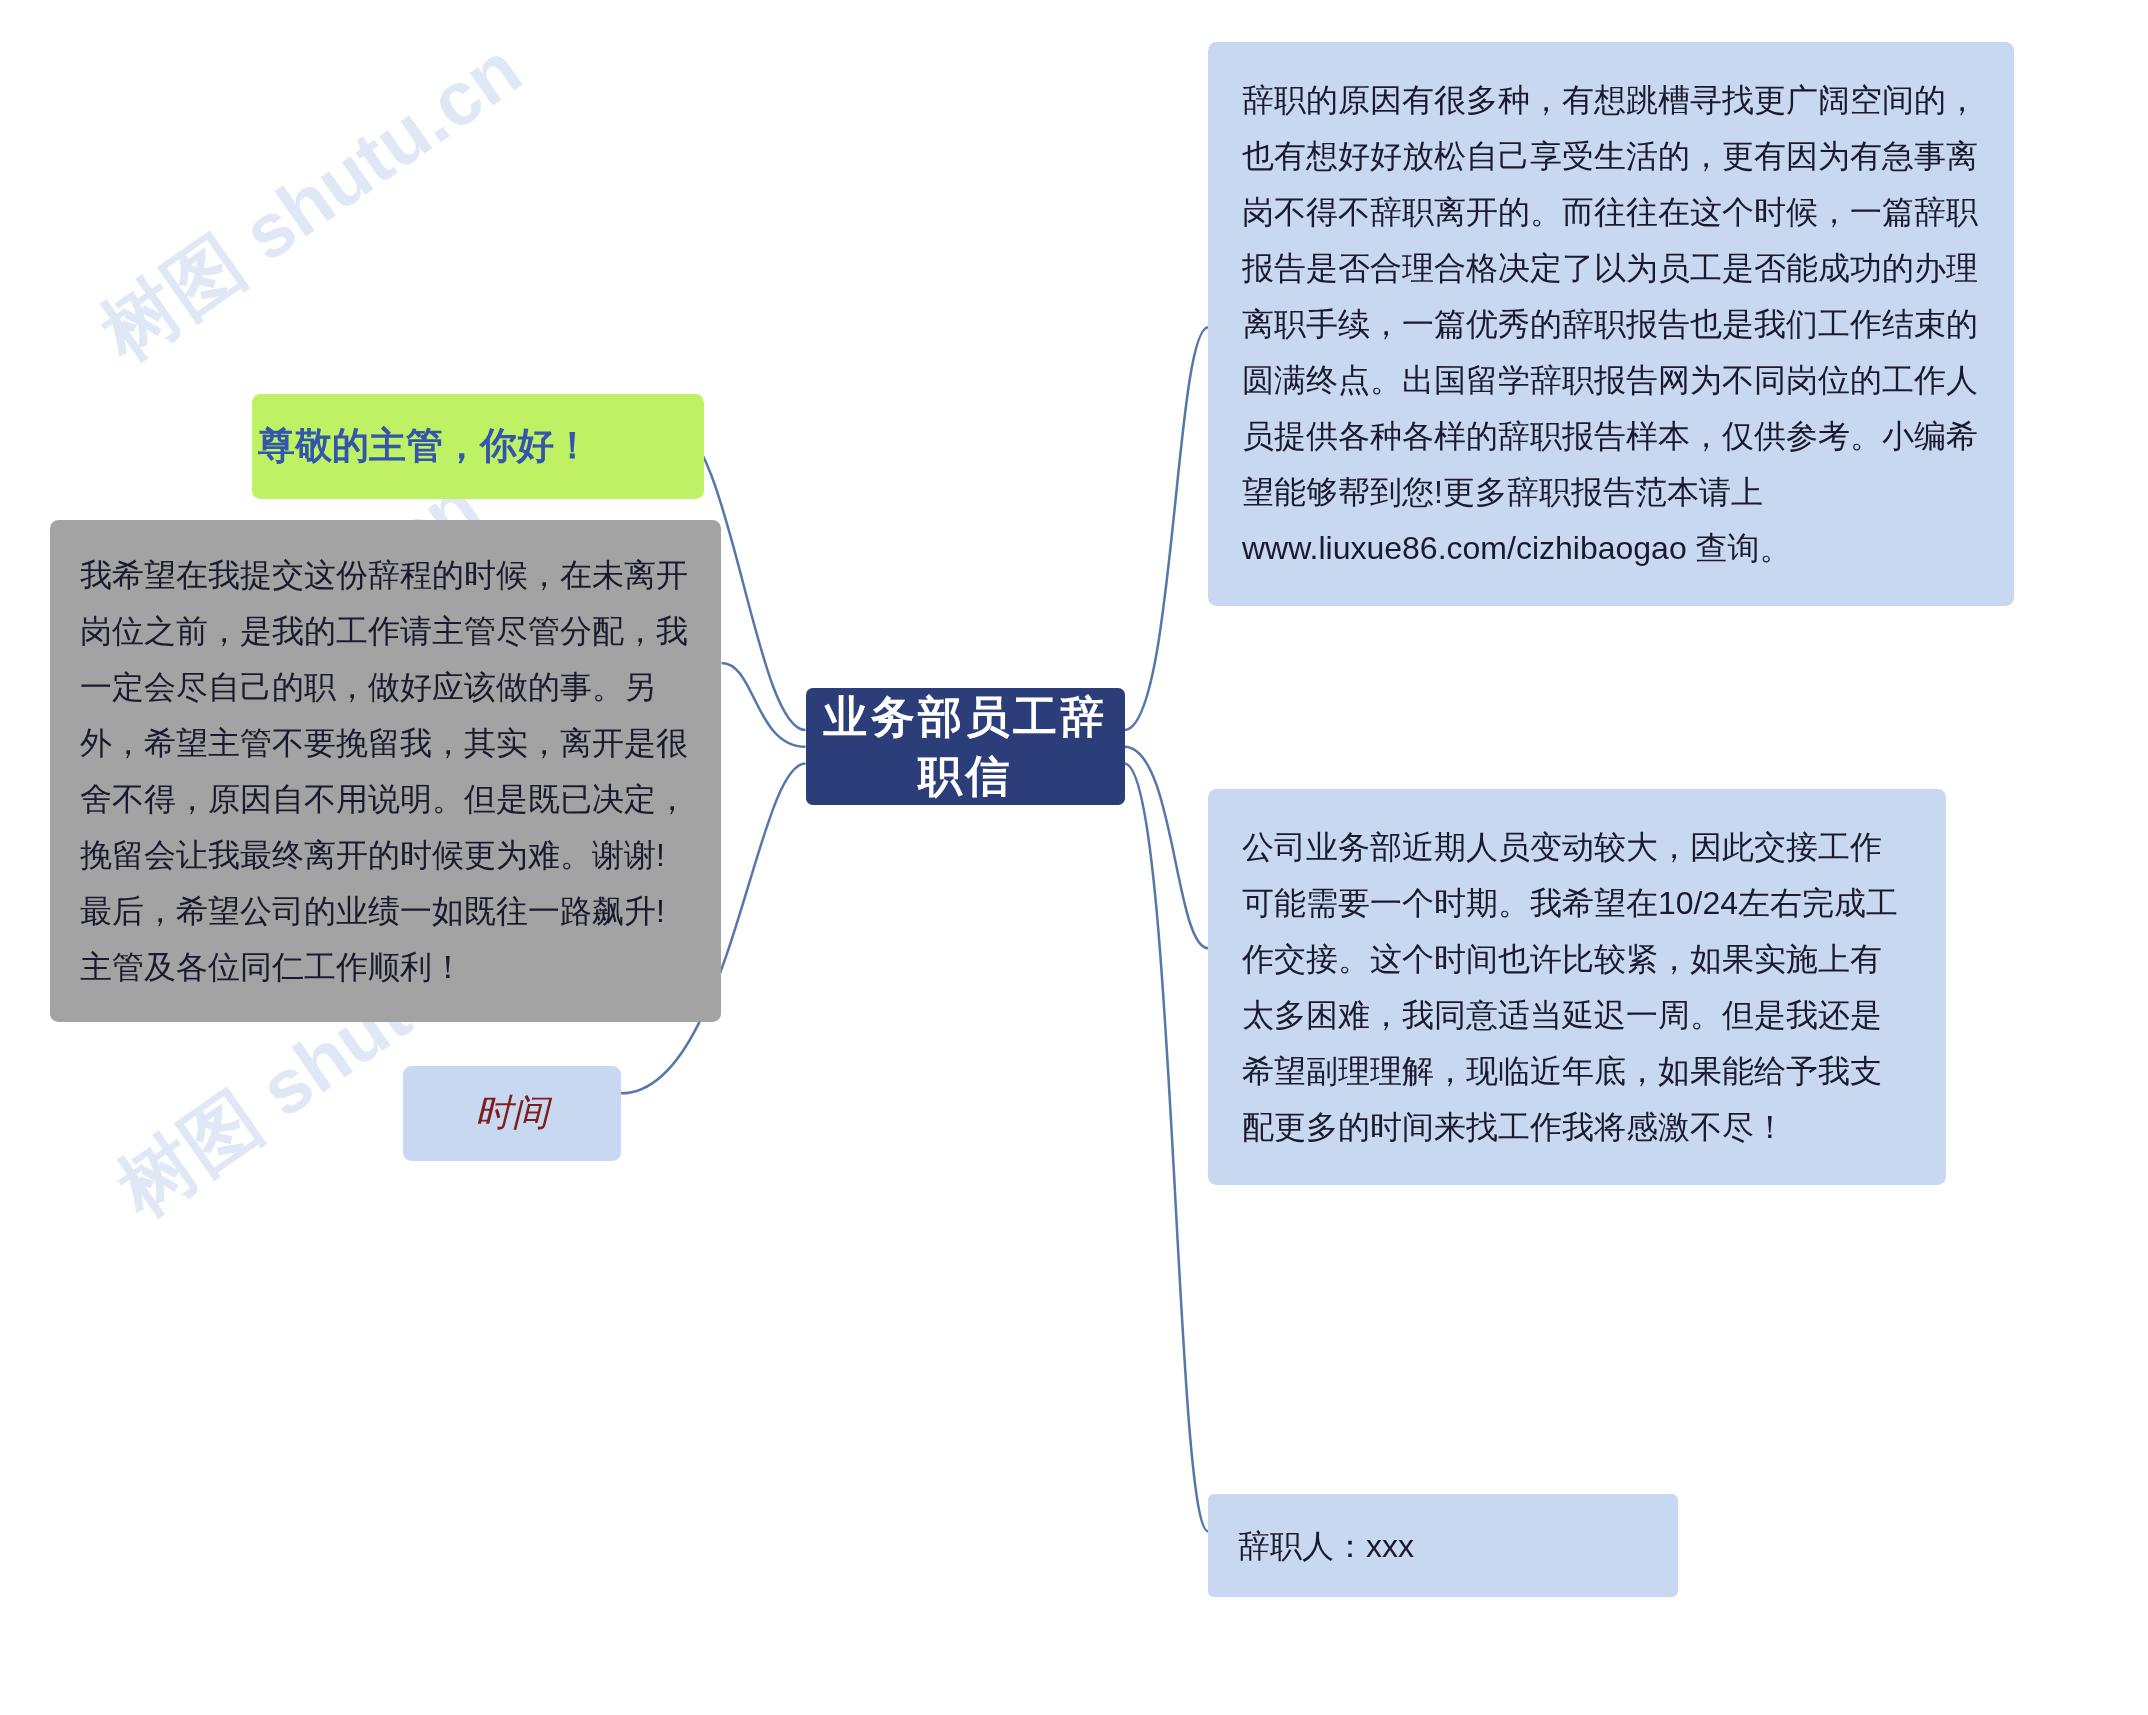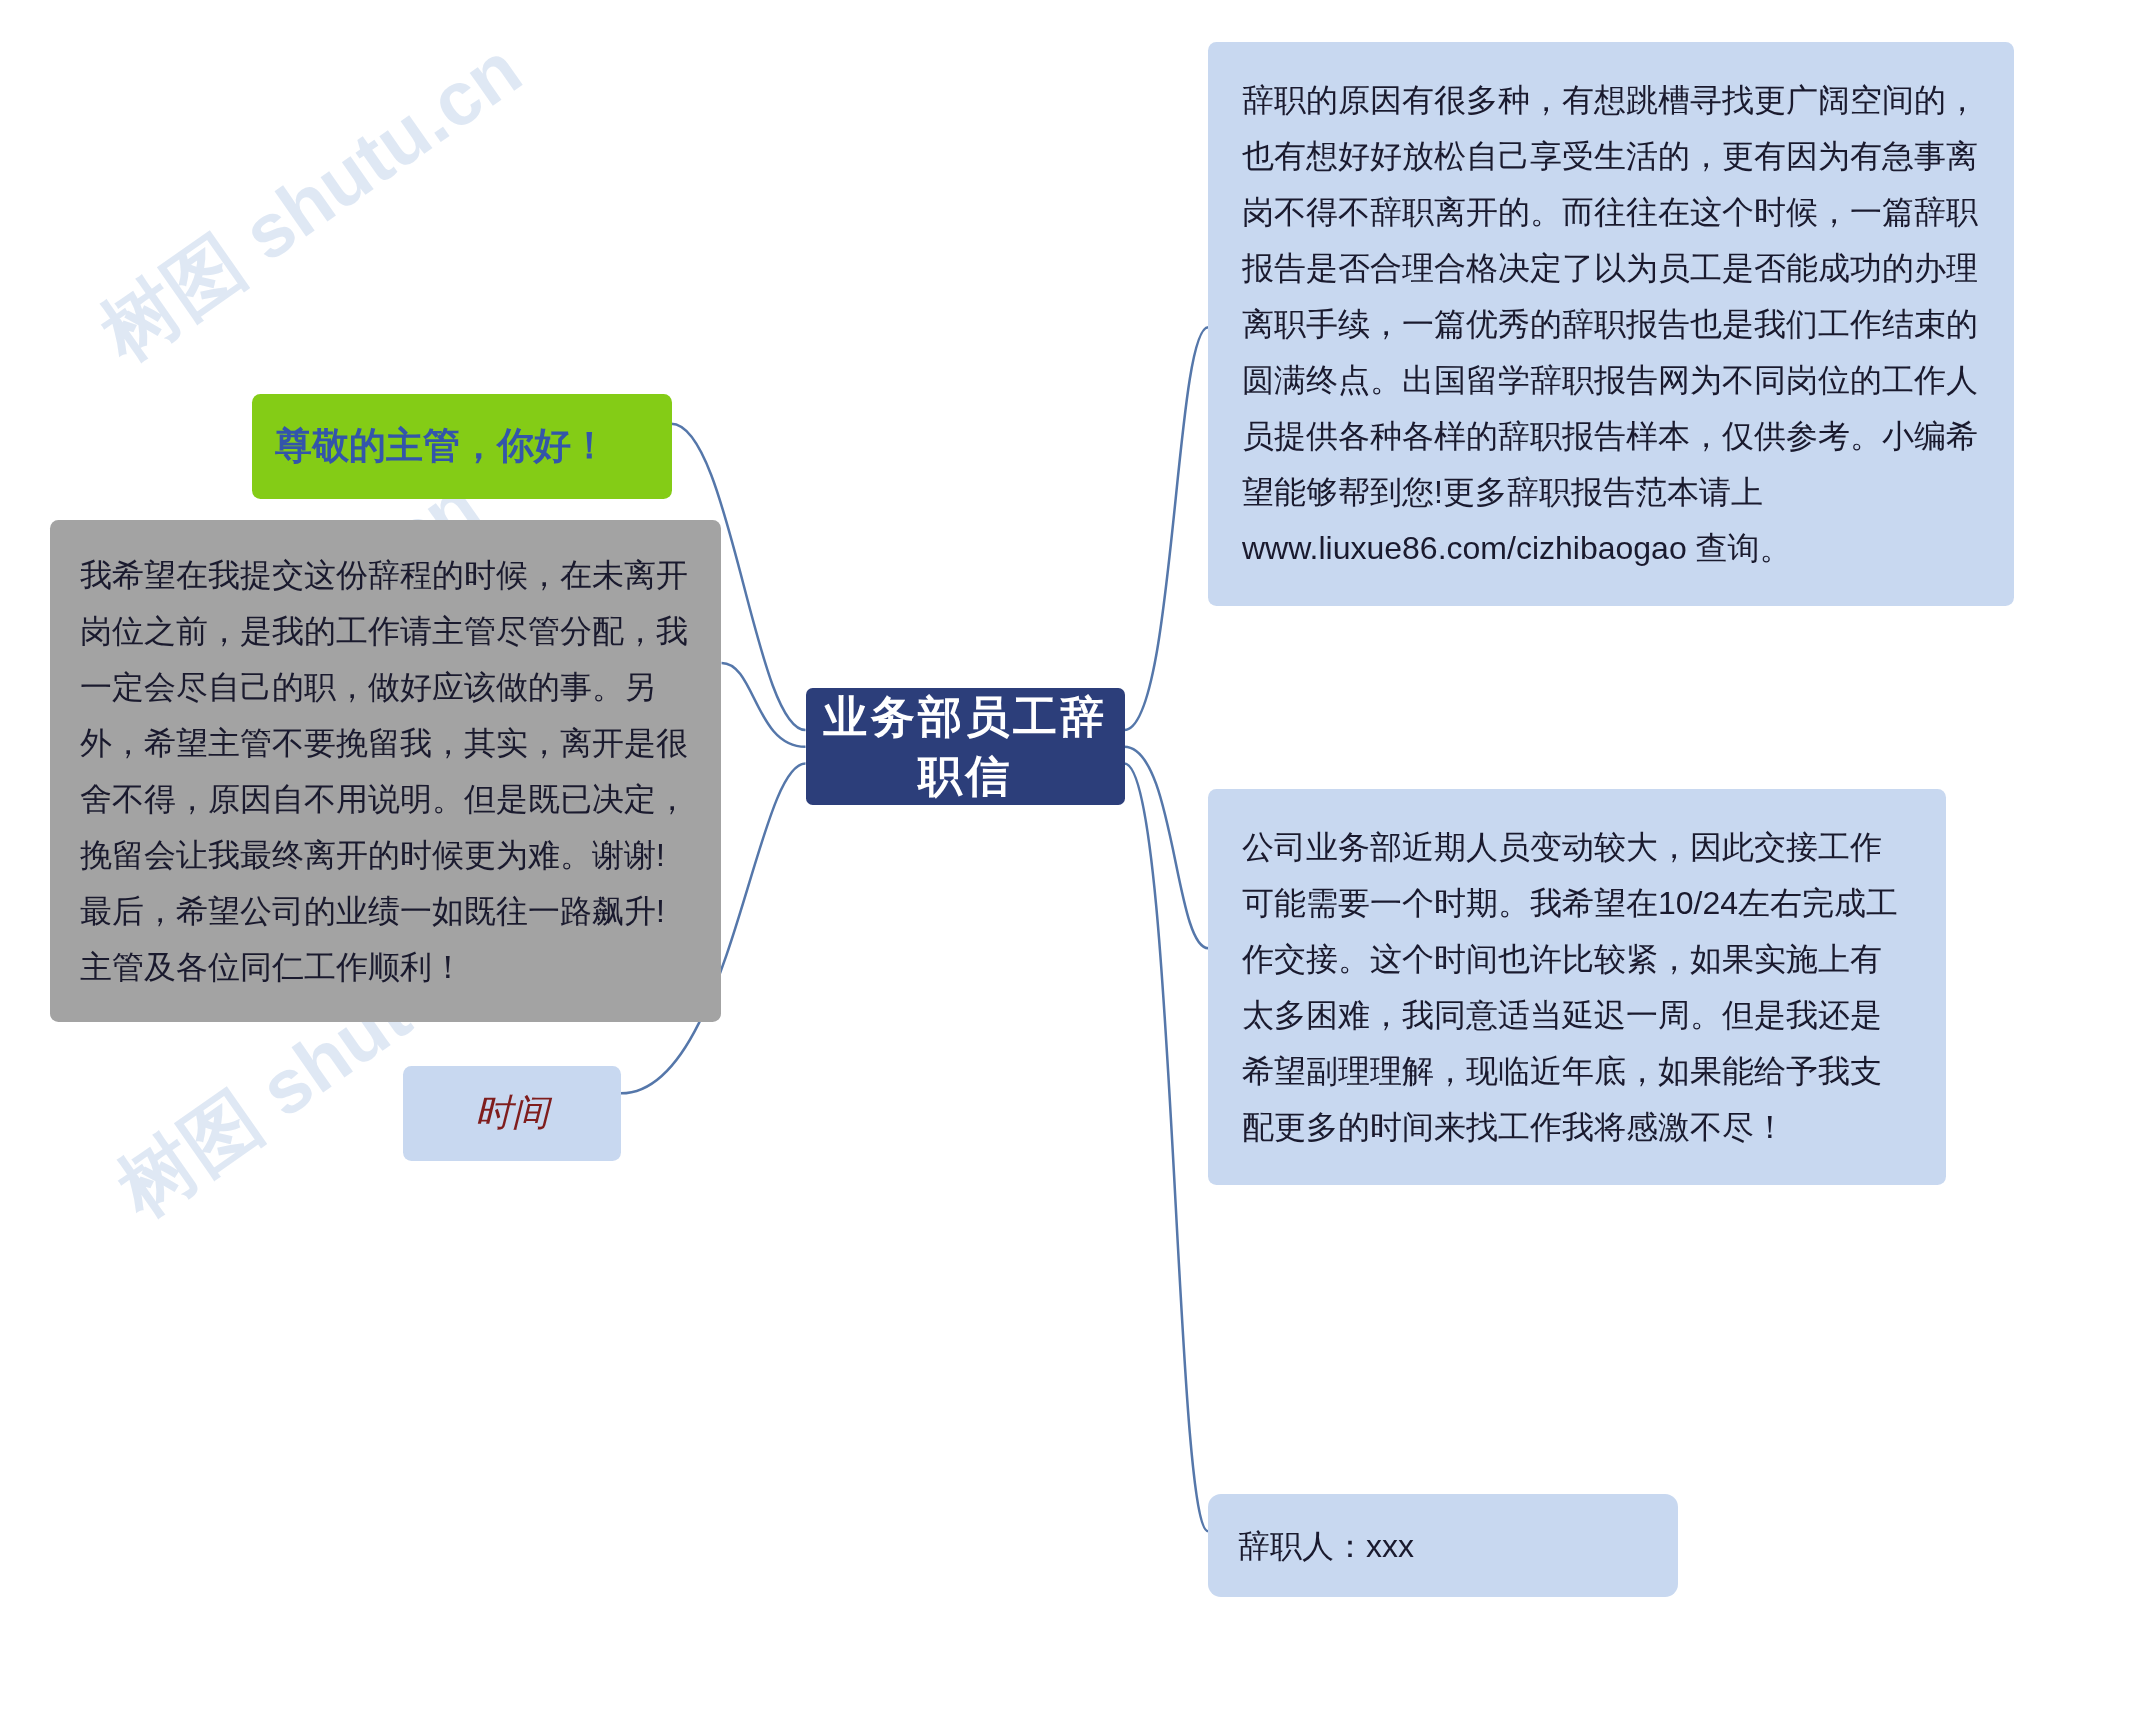--- a/index.html
+++ b/index.html
@@ -38,23 +38,23 @@
       font-weight: bold;
       text-align: center;
       letter-spacing: 3.4px;
     }
 
     
     .left-node-top {
       position: absolute;
       left: 252px;
       top: 394px;
-      width: 420px;
-      padding: 20px 23px;
-      background: #84cc16;
+      width: 452px;
+      padding: 20px 6px;
+      background: #bef264;
       border-radius: 8.4px;
       z-index: 5;
     }
 
     .left-node-main {
       position: absolute;
       left: 50px;
       top: 520px;
       width: 671px;
       padding: 27px 30px;
@@ -97,21 +97,21 @@
       z-index: 5;
     }
 
     .right-node-bottom {
       position: absolute;
       left: 1208px;
       top: 1494px;
       width: 470px;
       padding: 23.5px 30px;
       background: #c8d8f0;
-      border-radius: 13px;
+      border-radius: 6px;
       z-index: 5;
     }
 
     .node-text {
       font-size: 32px;
       color: #1a1a2e;
       line-height: 1.75;
     }
 
     

